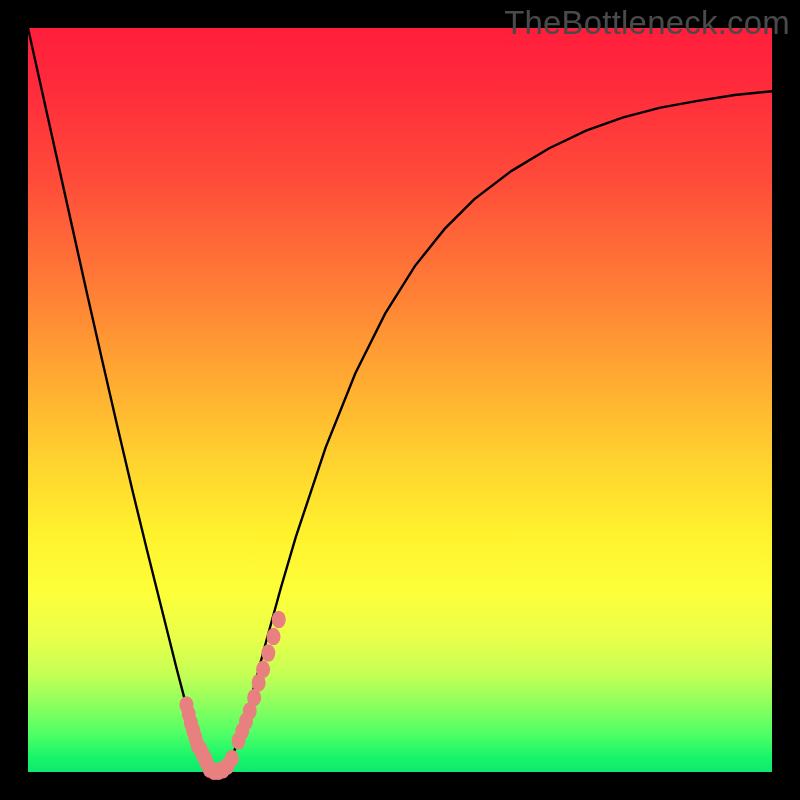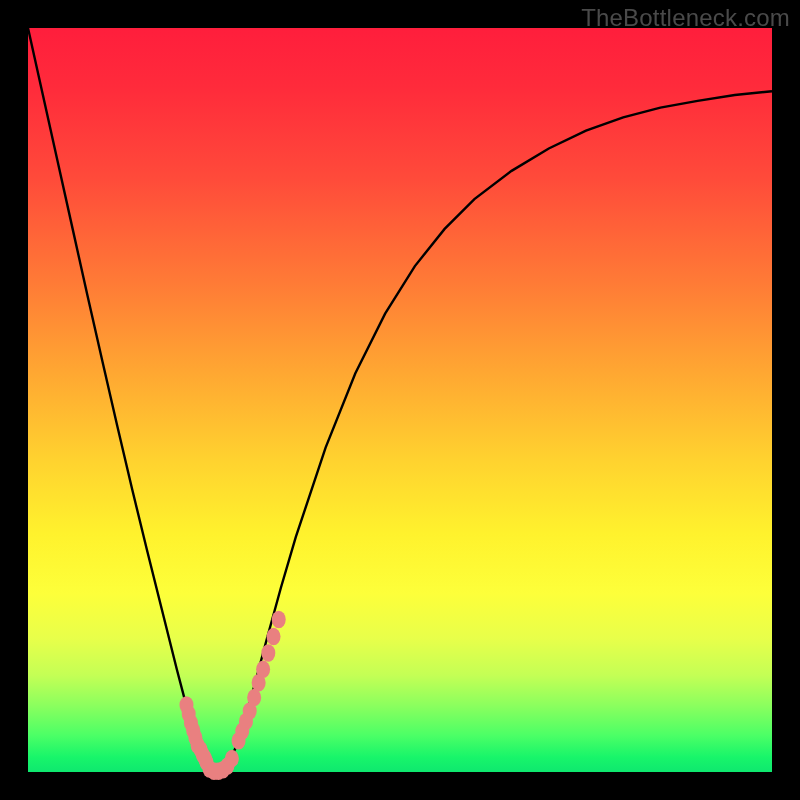--- a/index.html
+++ b/index.html
@@ -41,21 +41,21 @@
       #4dff66 95%,
       #18f56a 98%,
       #0ee86f 100%
     );
   }
   .watermark {
     position: absolute;
     top: 4px;
     right: 10px;
     color: #4a4a4a;
-    font-size: 24px;
+    font-size: 33px;
     letter-spacing: 0.2px;
     user-select: none;
   }
   svg.curve {
     position: absolute;
     left: 0;
     top: 0;
     width: 744px;
     height: 744px;
     overflow: visible;

